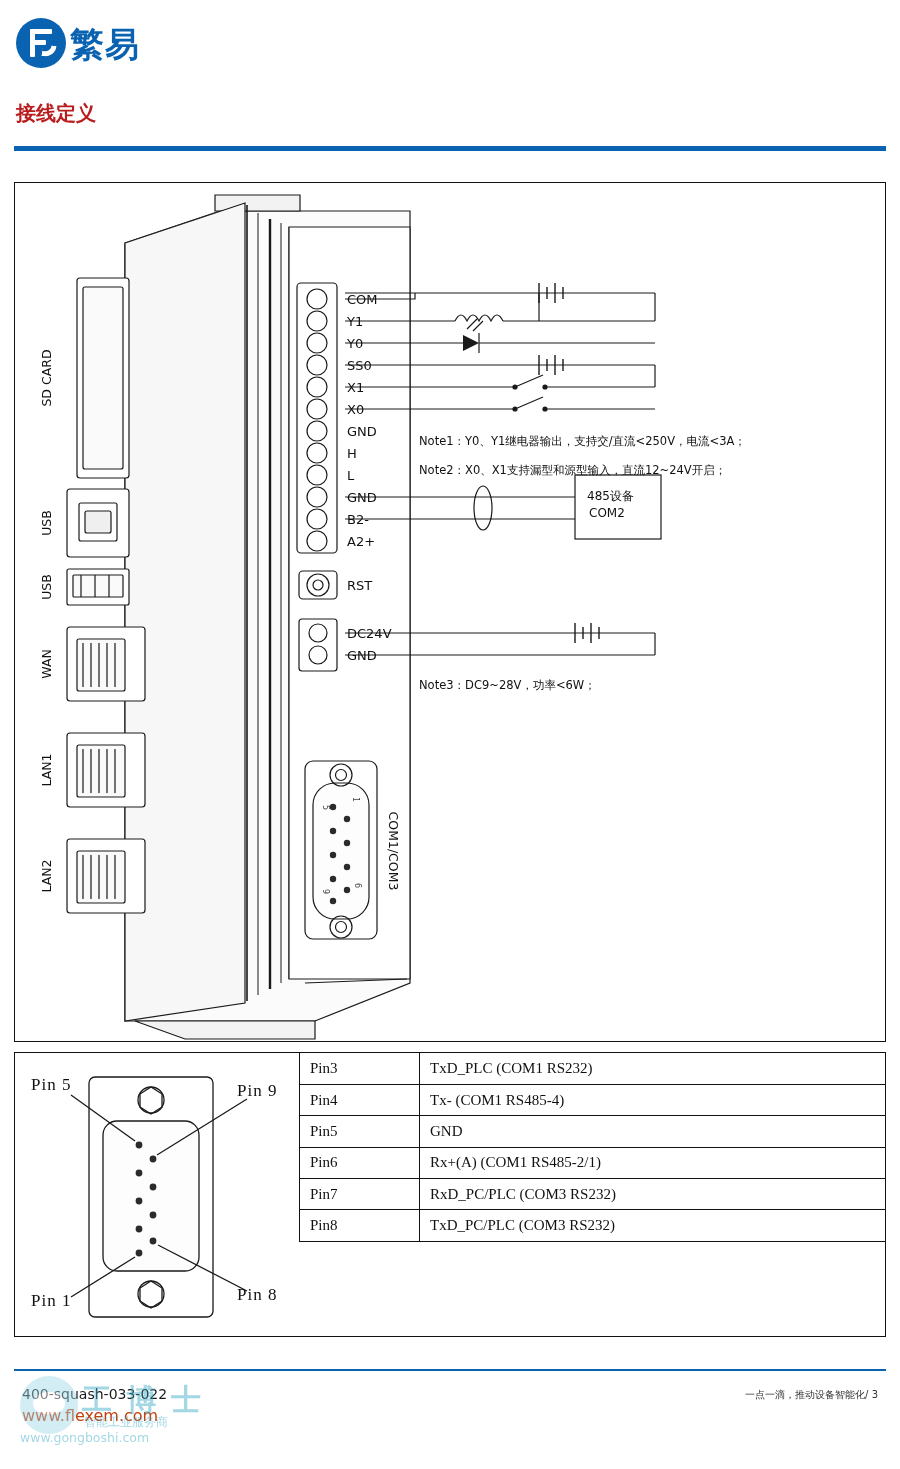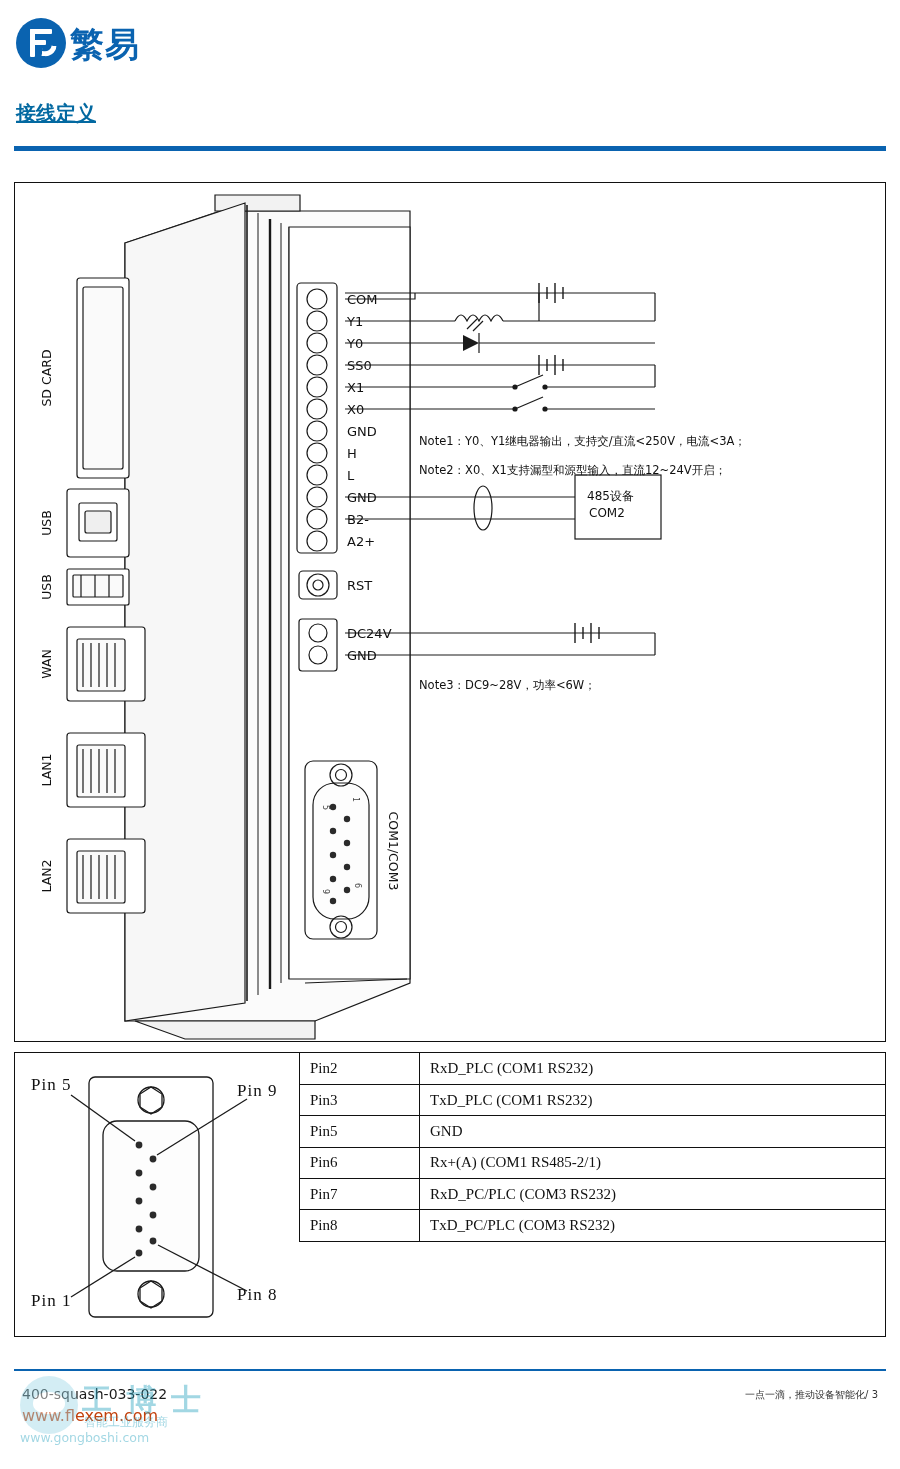--- a/index.html
+++ b/index.html
@@ -55,23 +55,22 @@
     margin-bottom:4px;
   }
   .hdr-cn {
     font-size:19px; font-weight:bold; color:#0a2f6b;
     font-family:"DejaVu Sans", sans-serif;
   }
 
   
   .page-title {
     position:absolute; left:16px; top:100px;
-    font-size:20px; font-weight:bold; color:#0369a1;
+    font-size:20px; font-weight:bold; color:#b91c1c;
     font-family:"DejaVu Sans", sans-serif;
-    text-decoration:underline;
   }
   .title-rule {
     position:absolute; left:14px; top:146px; width:872px; height:5px;
     background:#0a63b0;
   }
 
   
   .diagram-box {
     position:absolute; left:14px; top:182px; width:872px; height:860px;
     border:1px solid #111; background:#fff; overflow:hidden;
@@ -397,26 +396,26 @@
     </svg>
     <div class="pinlabel" style="left:16px; top:22px;">Pin 5</div>
     <div class="pinlabel" style="left:222px; top:28px;">Pin 9</div>
     <div class="pinlabel" style="left:16px; top:238px;">Pin 1</div>
     <div class="pinlabel" style="left:222px; top:232px;">Pin 8</div>
   </div>
 
   <table class="pin-table">
     <tbody>
     <tr>
-      <td class="c1">Pin2</td>
-      <td>RxD_PLC (COM1 RS232)</td>
-    </tr>
-    <tr>
       <td class="c1">Pin3</td>
       <td>TxD_PLC (COM1 RS232)</td>
+    </tr>
+    <tr>
+      <td class="c1">Pin4</td>
+      <td>Tx- (COM1 RS485-4)</td>
     </tr>
     <tr>
       <td class="c1">Pin5</td>
       <td>GND</td>
     </tr>
     <tr>
       <td class="c1">Pin6</td>
       <td>Rx+(A)    (COM1 RS485-2/1)</td>
     </tr>
     <tr>

